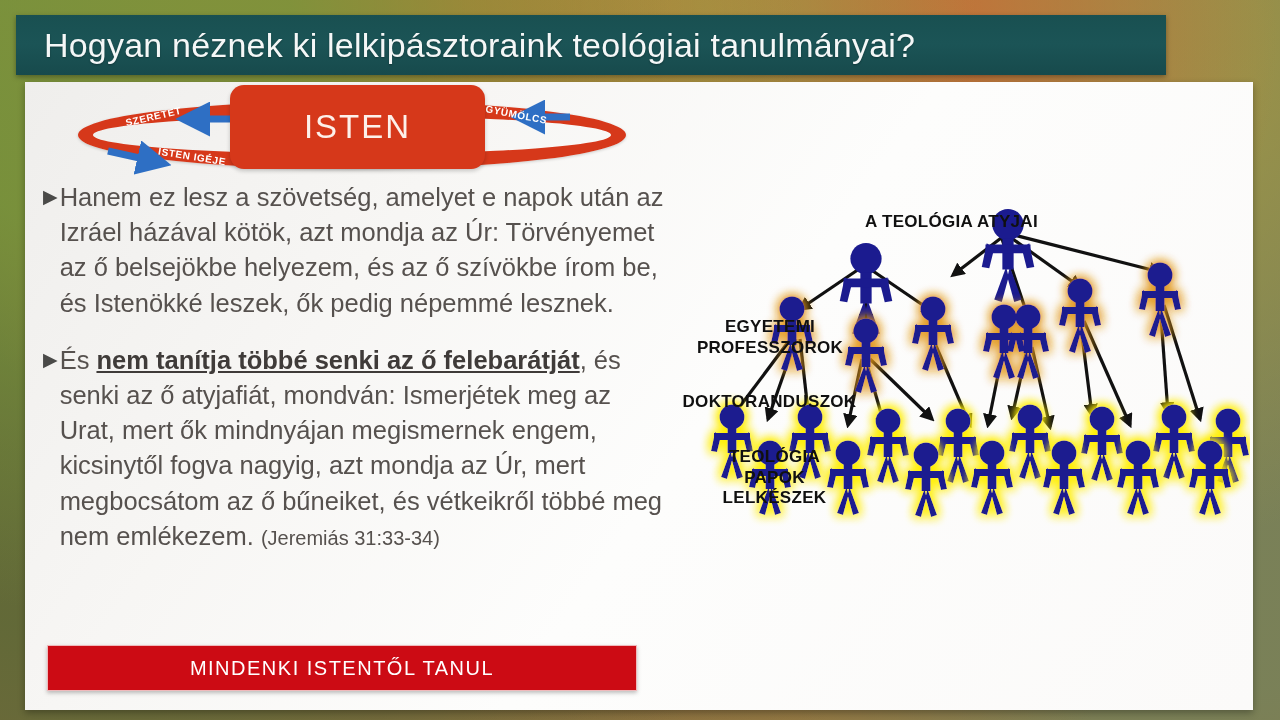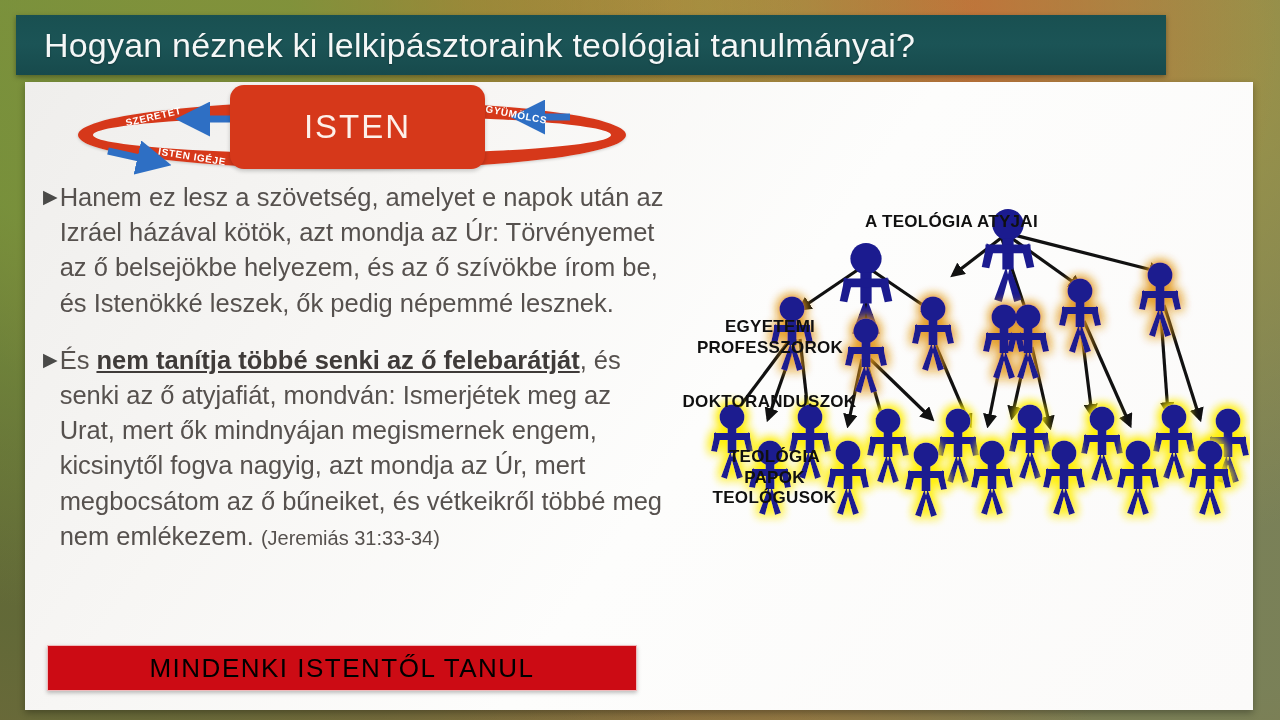--- a/index.html
+++ b/index.html
@@ -84,21 +84,21 @@
   .verse-ref { font-size: 20px; color: #56514e; text-align: right; }
 
   
   .footer-banner {
     position: absolute; left: 22px; top: 563px; width: 590px; height: 46px;
     background: #cc0b14; border: 1px solid #f0b9bb;
     display: flex; align-items: center; justify-content: center;
     box-shadow: 0 2px 4px rgba(0,0,0,.25);
   }
   .footer-banner-label {
-    color: #000000; font-size: 26px; font-weight: 400; letter-spacing: 1.5px;
+    color: #ffffff; font-size: 20px; font-weight: 400; letter-spacing: 1.5px;
     white-space: nowrap;
   }
 
   
   .hierarchy { position: absolute; left: 615px; top: 25px; width: 610px; height: 450px; }
   .hier-label {
     position: absolute; color: #101010; font-weight: 700; font-size: 17px;
     letter-spacing: .3px; text-align: center; white-space: nowrap; line-height: 1.22;
   }
   .lbl-atyjai    { left: 225px; top: 105px; }
@@ -269,17 +269,17 @@
     <div class="hier-label lbl-egyetemi">
       <div>EGYETEMI</div>
       <div>PROFESSZOROK</div>
     </div>
 
     <div class="hier-label lbl-doktor">DOKTORANDUSZOK</div>
 
     <div class="hier-label lbl-lelkesz">
       <div>TEOLÓGIA</div>
       <div>PAPOK</div>
-      <div>TEOLÓGUSOK</div>
+      <div>LELKÉSZEK</div>
     </div>
   </div>
 
 </div>
 
 </body></html>

